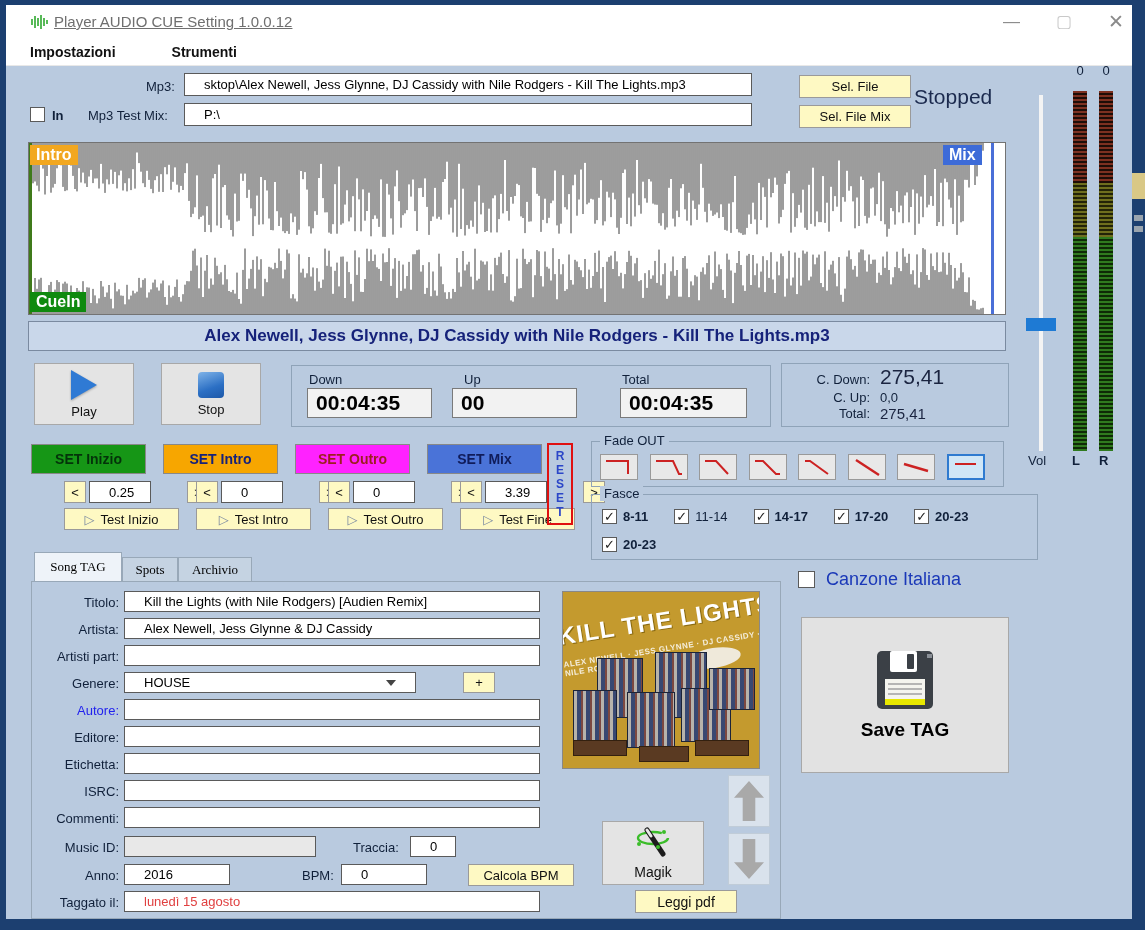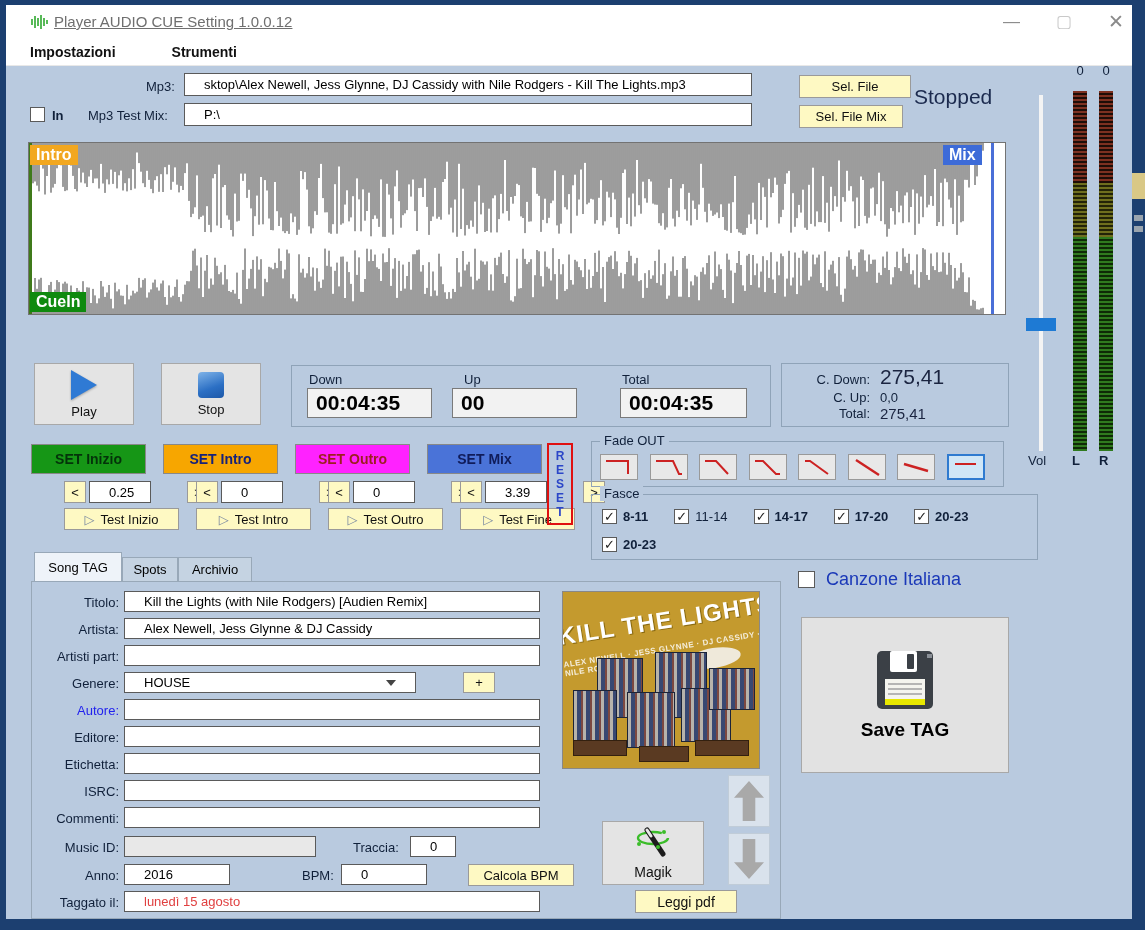--- a/index.html
+++ b/index.html
@@ -33,21 +33,21 @@
   .setbtn{font-size:14px;font-weight:bold;display:flex;align-items:center;justify-content:center;border:1px solid #888;box-sizing:border-box;}
   .spin{display:flex;gap:3px;}
   .spin .sb{width:22px;height:22px;}
   .spin .sv{width:62px;height:22px;}
   .testbtn{gap:6px;}
   .tri-o{color:#7a8aa0;font-size:13px;}
   .resetbox{border:2px solid #e01010;display:flex;flex-direction:column;align-items:center;justify-content:center;color:#2b46c8;font-weight:bold;font-size:12px;line-height:14px;box-sizing:border-box;}
   .fadebtn{width:38px;height:26px;background:#e8e8e8;border:1px solid #999;box-sizing:border-box;display:flex;align-items:center;justify-content:center;}
   .fadebtn.sel{background:#cfe6f7;border:2px solid #2e7ad0;}
   
-  .tab{position:absolute;font-size:13px;display:flex;align-items:center;justify-content:center;border:1px solid #98a8b8;border-bottom:none;box-sizing:border-box;}
+  .tab{position:absolute;font-size:13px;display:flex;align-items:center;justify-content:center;border:1px solid #98a8b8;border-bottom:none;box-sizing:border-box;font-family:Liberation Serif, serif;}
   .tab.active{background:#eef3f9;font-weight:normal;}
   .tab.inactive{background:#c5d3e2;}
   .tabpage{position:absolute;left:25px;top:576px;width:750px;height:338px;border:1px solid #98a8b8;box-sizing:border-box;}
   .frm-lbl{position:absolute;font-size:13px;color:#10203a;text-align:right;width:95px;left:18px;}
   .frm-field{position:absolute;left:118px;width:416px;height:21px;}
   .blue-lbl{color:#2222ee;}
   .red-text{color:#e04040;}
   .select{justify-content:space-between;}
   .chev{width:0;height:0;border-left:5px solid transparent;border-right:5px solid transparent;border-top:6px solid #444;}
   
@@ -107,21 +107,21 @@
 
     <div class="abs lbl" style="left:140px;top:74px">Mp3:</div>
     <div class="abs field" style="left:178px;top:68px;width:568px;height:23px">sktop\Alex Newell, Jess Glynne, DJ Cassidy with Nile Rodgers - Kill The Lights.mp3</div>
     <div class="abs btn" style="left:760px;top:70px;width:112px;height:23px">Sel. File</div>
     <div class="abs" style="left:908px;top:80px;font-size:21px;color:#1b2a4e">Stopped</div>
 
     <div class="abs chk" style="left:24px;top:102px"></div>
     <div class="abs lbl" style="left:46px;top:103px;font-weight:bold">In</div>
     <div class="abs lbl" style="left:82px;top:103px">Mp3 Test Mix:</div>
     <div class="abs field" style="left:178px;top:98px;width:568px;height:23px">P:\</div>
-    <div class="abs btn" style="left:760px;top:100px;width:104px;height:23px">Sel. File Mix</div>
+    <div class="abs btn" style="left:760px;top:100px;width:112px;height:23px">Sel. File Mix</div>
 
     <div class="abs" style="left:1066px;top:58px;width:16px;text-align:center;font-size:13px;color:#10203a">0</div>
     <div class="abs" style="left:1092px;top:58px;width:16px;text-align:center;font-size:13px;color:#10203a">0</div>
     <div class="vu" style="left:1067px">
         <div class="red"></div>
         <div class="olive"></div>
         <div class="green"></div>
       </div>
     <div class="vu" style="left:1093px">
         <div class="red"></div>
@@ -138,20 +138,21 @@
       <svg id="wf" width="976" height="171" style="position:absolute;left:0;top:0">
         <path id="wfpath" stroke="#3a3a3a" stroke-width="1" fill="none" d="M4 0V40.3M4 171V152.3M6 0V38.5M6 171V135.0M8 0V42.6M8 171V145.8M10 0V48.3M10 171V136.5M12 0V17.8M12 171V134.8M14 0V25.6M14 171V155.8M16 0V51.5M16 171V161.3M18 0V33.0M18 171V162.8M20 0V17.6M20 171V142.1M22 0V49.7M22 171V138.9M24 0V44.6M24 171V161.0M26 0V40.9M26 171V146.6M28 0V25.3M28 171V137.1M30 0V17.4M30 171V139.1M32 0V22.3M32 171V163.0M34 0V43.9M34 171V140.6M36 0V48.1M36 171V138.7M38 0V47.3M38 171V140.5M40 0V14.7M40 171V151.1M42 0V22.6M42 171V142.5M44 0V32.9M44 171V152.3M46 0V46.0M46 171V151.8M48 0V48.4M48 171V145.0M50 0V25.2M50 171V147.6M52 0V39.5M52 171V148.9M54 0V29.6M54 171V138.2M56 0V40.4M56 171V150.6M58 0V44.0M58 171V144.3M60 0V33.5M60 171V144.6M62 0V26.9M62 171V160.0M64 0V40.1M64 171V145.9M66 0V35.5M66 171V152.4M68 0V35.4M68 171V160.3M70 0V45.5M70 171V155.4M72 0V20.9M72 171V138.0M74 0V40.5M74 171V143.5M76 0V49.9M76 171V153.9M78 0V36.4M78 171V149.5M80 0V41.4M80 171V142.0M82 0V26.6M82 171V155.8M84 0V40.9M84 171V165.4M86 0V28.9M86 171V139.7M88 0V45.4M88 171V148.4M90 0V32.3M90 171V146.3M92 0V27.6M92 171V152.5M94 0V47.5M94 171V152.8M96 0V40.2M96 171V161.3M98 0V48.4M98 171V141.8M100 0V35.3M100 171V156.4M102 0V47.1M102 171V152.6M104 0V26.2M104 171V147.7M106 0V45.6M106 171V150.3M108 0V9.5M108 171V148.7M110 0V20.1M110 171V134.9M112 0V28.7M112 171V144.6M114 0V40.2M114 171V136.9M116 0V44.1M116 171V135.3M118 0V27.8M118 171V154.6M120 0V36.9M120 171V149.4M122 0V45.9M122 171V146.4M124 0V50.2M124 171V139.6M126 0V37.2M126 171V136.6M128 0V33.2M128 171V144.4M130 0V48.8M130 171V147.6M132 0V31.2M132 171V140.5M134 0V49.0M134 171V137.5M136 0V24.2M136 171V154.0M138 0V31.3M138 171V161.8M140 0V21.8M140 171V142.4M142 0V46.8M142 171V154.3M144 0V38.8M144 171V152.7M146 0V24.4M146 171V143.9M148 0V41.7M148 171V136.5M150 0V49.4M150 171V154.0M152 0V42.9M152 171V158.6M154 0V47.0M154 171V151.2M156 0V30.1M156 171V141.7M158 0V20.3M158 171V138.1M160 0V57.9M160 171V138.3M162 0V74.1M162 171V127.8M164 0V70.8M164 171V107.7M166 0V64.3M166 171V105.7M168 0V32.4M168 171V122.5M170 0V76.2M170 171V145.3M172 0V73.9M172 171V114.5M174 0V72.6M174 171V154.0M176 0V89.0M176 171V127.7M178 0V63.2M178 171V112.0M180 0V81.9M180 171V145.6M182 0V89.2M182 171V135.5M184 0V35.3M184 171V141.7M186 0V31.0M186 171V114.7M188 0V82.5M188 171V122.8M190 0V21.7M190 171V131.2M192 0V85.0M192 171V129.3M194 0V44.2M194 171V141.6M196 0V42.0M196 171V121.9M198 0V72.4M198 171V136.3M200 0V76.7M200 171V148.0M202 0V87.0M202 171V149.1M204 0V93.5M204 171V146.9M206 0V50.6M206 171V150.6M208 0V78.5M208 171V129.6M210 0V77.8M210 171V156.0M212 0V30.6M212 171V160.7M214 0V37.9M214 171V126.9M216 0V30.6M216 171V105.5M218 0V54.9M218 171V146.0M220 0V46.8M220 171V135.6M222 0V65.4M222 171V125.9M224 0V93.1M224 171V116.9M226 0V73.2M226 171V145.6M228 0V52.6M228 171V113.4M230 0V81.7M230 171V126.6M232 0V34.0M232 171V116.2M234 0V81.3M234 171V153.2M236 0V37.1M236 171V135.8M238 0V47.5M238 171V139.2M240 0V75.5M240 171V123.8M242 0V87.0M242 171V124.6M244 0V87.3M244 171V126.2M246 0V39.0M246 171V119.8M248 0V68.2M248 171V125.1M250 0V83.0M250 171V105.5M252 0V74.6M252 171V117.9M254 0V88.2M254 171V135.4M256 0V90.1M256 171V126.6M258 0V88.1M258 171V106.6M260 0V90.9M260 171V110.4M262 0V70.4M262 171V155.4M264 0V79.2M264 171V151.2M266 0V73.7M266 171V155.6M268 0V91.9M268 171V158.4M270 0V86.7M270 171V111.3M272 0V28.0M272 171V129.6M274 0V36.2M274 171V125.7M276 0V29.1M276 171V134.6M278 0V46.6M278 171V130.3M280 0V83.3M280 171V114.0M282 0V90.5M282 171V133.5M284 0V85.3M284 171V124.5M286 0V68.2M286 171V147.7M288 0V71.9M288 171V125.2M290 0V35.0M290 171V138.6M292 0V20.9M292 171V144.9M294 0V55.1M294 171V136.6M296 0V69.4M296 171V105.6M298 0V69.3M298 171V122.8M300 0V89.6M300 171V107.7M302 0V90.8M302 171V123.7M304 0V81.2M304 171V150.8M306 0V41.2M306 171V127.8M308 0V90.7M308 171V119.6M310 0V23.5M310 171V143.4M312 0V81.7M312 171V113.7M314 0V80.3M314 171V113.5M316 0V61.6M316 171V155.0M318 0V47.3M318 171V118.7M320 0V78.4M320 171V129.1M322 0V74.4M322 171V140.9M324 0V53.2M324 171V158.3M326 0V88.2M326 171V107.4M328 0V35.4M328 171V131.9M330 0V56.4M330 171V114.4M332 0V88.3M332 171V148.8M334 0V46.4M334 171V149.0M336 0V77.7M336 171V136.0M338 0V68.0M338 171V105.7M340 0V49.7M340 171V118.2M342 0V93.3M342 171V106.4M344 0V76.1M344 171V118.0M346 0V72.4M346 171V111.6M348 0V75.7M348 171V124.3M350 0V83.9M350 171V125.9M352 0V36.4M352 171V138.0M354 0V93.8M354 171V110.5M356 0V93.9M356 171V119.3M358 0V40.8M358 171V119.0M360 0V51.6M360 171V105.2M362 0V75.4M362 171V142.9M364 0V91.6M364 171V125.7M366 0V43.4M366 171V115.1M368 0V27.4M368 171V154.9M370 0V58.2M370 171V117.9M372 0V84.7M372 171V147.9M374 0V72.2M374 171V121.6M376 0V70.4M376 171V145.6M378 0V67.1M378 171V133.0M380 0V41.4M380 171V118.9M382 0V53.6M382 171V146.7M384 0V36.5M384 171V111.3M386 0V68.1M386 171V111.2M388 0V88.0M388 171V107.2M390 0V45.1M390 171V106.6M392 0V44.9M392 171V128.6M394 0V54.0M394 171V122.1M396 0V35.4M396 171V150.9M398 0V63.9M398 171V144.9M400 0V91.9M400 171V119.2M402 0V78.0M402 171V153.2M404 0V73.5M404 171V128.5M406 0V44.9M406 171V147.5M408 0V75.7M408 171V152.7M410 0V73.8M410 171V110.7M412 0V76.7M412 171V123.5M414 0V39.0M414 171V141.2M416 0V36.0M416 171V149.3M418 0V18.7M418 171V155.9M420 0V71.5M420 171V149.1M422 0V64.7M422 171V155.5M424 0V89.5M424 171V145.9M426 0V56.5M426 171V149.0M428 0V93.8M428 171V115.0M430 0V20.8M430 171V129.4M432 0V86.0M432 171V143.7M434 0V45.7M434 171V108.0M436 0V92.5M436 171V127.5M438 0V82.1M438 171V121.5M440 0V85.8M440 171V118.8M442 0V77.5M442 171V133.7M444 0V83.8M444 171V146.4M446 0V58.6M446 171V105.7M448 0V90.7M448 171V137.5M450 0V42.4M450 171V135.8M452 0V71.4M452 171V117.5M454 0V59.8M454 171V118.6M456 0V89.0M456 171V121.6M458 0V88.0M458 171V118.4M460 0V65.7M460 171V147.3M462 0V89.5M462 171V131.4M464 0V55.3M464 171V147.7M466 0V52.4M466 171V114.9M468 0V89.4M468 171V122.2M470 0V76.1M470 171V113.8M472 0V50.9M472 171V109.6M474 0V70.4M474 171V131.0M476 0V17.0M476 171V139.9M478 0V68.0M478 171V133.4M480 0V77.7M480 171V107.1M482 0V54.0M482 171V157.4M484 0V60.7M484 171V158.7M486 0V53.0M486 171V153.2M488 0V40.8M488 171V115.7M490 0V42.1M490 171V145.6M492 0V73.4M492 171V145.1M494 0V75.0M494 171V105.7M496 0V90.1M496 171V115.9M498 0V58.9M498 171V121.1M500 0V78.7M500 171V119.1M502 0V78.4M502 171V116.2M504 0V24.7M504 171V154.2M506 0V25.0M506 171V132.2M508 0V50.8M508 171V107.0M510 0V52.9M510 171V108.3M512 0V88.9M512 171V133.1M514 0V76.9M514 171V143.5M516 0V55.7M516 171V108.5M518 0V80.2M518 171V123.8M520 0V74.8M520 171V125.6M522 0V60.2M522 171V137.5M524 0V57.6M524 171V105.2M526 0V27.5M526 171V131.1M528 0V82.4M528 171V156.3M530 0V90.6M530 171V116.0M532 0V80.7M532 171V131.3M534 0V32.2M534 171V121.2M536 0V64.2M536 171V147.9M538 0V66.5M538 171V146.2M540 0V51.1M540 171V111.5M542 0V90.3M542 171V137.0M544 0V42.3M544 171V141.6M546 0V31.7M546 171V116.8M548 0V72.7M548 171V118.5M550 0V56.5M550 171V124.1M552 0V26.5M552 171V127.3M554 0V71.0M554 171V134.1M556 0V19.9M556 171V116.0M558 0V61.3M558 171V146.0M560 0V59.7M560 171V126.6M562 0V55.8M562 171V144.8M564 0V56.5M564 171V133.0M566 0V80.7M566 171V109.9M568 0V77.1M568 171V128.9M570 0V54.8M570 171V107.6M572 0V37.2M572 171V145.4M574 0V82.4M574 171V124.0M576 0V78.3M576 171V159.0M578 0V48.7M578 171V118.7M580 0V54.5M580 171V114.1M582 0V74.1M582 171V112.6M584 0V49.7M584 171V126.0M586 0V56.4M586 171V108.2M588 0V84.7M588 171V118.4M590 0V91.0M590 171V133.2M592 0V74.8M592 171V129.8M594 0V30.0M594 171V145.4M596 0V26.5M596 171V131.1M598 0V81.0M598 171V119.0M600 0V54.6M600 171V107.8M602 0V83.3M602 171V112.8M604 0V50.5M604 171V132.5M606 0V73.6M606 171V120.4M608 0V17.0M608 171V114.9M610 0V62.2M610 171V138.2M612 0V70.7M612 171V137.1M614 0V38.7M614 171V154.9M616 0V55.3M616 171V130.2M618 0V59.7M618 171V144.9M620 0V36.1M620 171V127.2M622 0V38.5M622 171V135.8M624 0V60.6M624 171V132.4M626 0V61.6M626 171V117.9M628 0V61.8M628 171V139.9M630 0V80.2M630 171V106.6M632 0V82.7M632 171V142.4M634 0V70.2M634 171V131.2M636 0V86.7M636 171V120.2M638 0V84.4M638 171V155.8M640 0V44.8M640 171V152.6M642 0V36.0M642 171V128.3M644 0V75.6M644 171V113.5M646 0V83.5M646 171V132.8M648 0V67.7M648 171V127.0M650 0V74.1M650 171V153.7M652 0V45.3M652 171V153.7M654 0V41.1M654 171V115.0M656 0V66.3M656 171V113.1M658 0V77.7M658 171V125.7M660 0V49.8M660 171V154.1M662 0V82.4M662 171V138.4M664 0V57.6M664 171V142.4M666 0V65.9M666 171V132.2M668 0V76.9M668 171V133.6M670 0V61.5M670 171V157.3M672 0V20.8M672 171V128.8M674 0V44.8M674 171V124.4M676 0V68.8M676 171V131.4M678 0V79.3M678 171V120.0M680 0V60.7M680 171V112.3M682 0V67.6M682 171V146.4M684 0V72.9M684 171V139.8M686 0V71.5M686 171V108.5M688 0V69.5M688 171V133.3M690 0V75.1M690 171V121.5M692 0V61.3M692 171V126.1M694 0V74.0M694 171V146.9M696 0V86.9M696 171V155.0M698 0V87.7M698 171V110.6M700 0V60.6M700 171V116.7M702 0V89.9M702 171V127.5M704 0V59.2M704 171V160.1M706 0V33.0M706 171V129.8M708 0V86.1M708 171V120.0M710 0V89.4M710 171V108.0M712 0V90.2M712 171V122.0M714 0V91.9M714 171V142.4M716 0V91.6M716 171V147.9M718 0V84.9M718 171V112.6M720 0V71.5M720 171V110.9M722 0V80.9M722 171V142.0M724 0V59.7M724 171V112.0M726 0V76.4M726 171V132.2M728 0V91.3M728 171V120.5M730 0V39.9M730 171V144.5M732 0V77.0M732 171V128.6M734 0V44.4M734 171V113.2M736 0V53.9M736 171V149.1M738 0V84.5M738 171V117.2M740 0V35.8M740 171V134.9M742 0V54.3M742 171V109.2M744 0V50.0M744 171V136.5M746 0V34.6M746 171V150.0M748 0V41.8M748 171V118.6M750 0V80.5M750 171V132.3M752 0V74.1M752 171V110.5M754 0V66.8M754 171V113.2M756 0V40.9M756 171V153.6M758 0V30.3M758 171V135.6M760 0V27.9M760 171V107.8M762 0V89.6M762 171V142.5M764 0V50.2M764 171V134.5M766 0V83.8M766 171V109.5M768 0V75.1M768 171V151.1M770 0V61.9M770 171V114.8M772 0V69.6M772 171V142.6M774 0V46.7M774 171V107.5M776 0V84.7M776 171V110.6M778 0V86.9M778 171V108.7M780 0V41.8M780 171V137.4M782 0V80.9M782 171V133.6M784 0V24.7M784 171V111.6M786 0V83.4M786 171V121.3M788 0V68.4M788 171V114.6M790 0V79.1M790 171V111.6M792 0V79.1M792 171V140.0M794 0V33.1M794 171V144.1M796 0V79.9M796 171V108.3M798 0V59.7M798 171V147.7M800 0V88.7M800 171V126.7M802 0V43.8M802 171V121.6M804 0V68.1M804 171V117.8M806 0V53.1M806 171V130.4M808 0V63.7M808 171V143.3M810 0V17.5M810 171V114.1M812 0V78.8M812 171V151.8M814 0V54.1M814 171V158.8M816 0V58.7M816 171V145.6M818 0V27.8M818 171V113.6M820 0V47.7M820 171V107.5M822 0V43.2M822 171V116.2M824 0V58.4M824 171V126.6M826 0V85.3M826 171V122.9M828 0V54.5M828 171V133.7M830 0V83.0M830 171V109.4M832 0V33.5M832 171V106.4M834 0V37.0M834 171V106.7M836 0V72.9M836 171V117.4M838 0V80.4M838 171V128.6M840 0V74.7M840 171V111.5M842 0V45.5M842 171V120.9M844 0V44.5M844 171V116.7M846 0V72.7M846 171V116.6M848 0V61.1M848 171V139.8M850 0V29.7M850 171V129.7M852 0V78.1M852 171V132.1M854 0V38.2M854 171V113.5M856 0V81.3M856 171V124.9M858 0V93.7M858 171V108.6M860 0V85.8M860 171V127.0M862 0V65.0M862 171V141.4M864 0V68.2M864 171V134.3M866 0V81.6M866 171V124.1M868 0V48.1M868 171V108.7M870 0V69.3M870 171V125.1M872 0V62.6M872 171V128.1M874 0V80.2M874 171V105.3M876 0V52.5M876 171V113.7M878 0V49.4M878 171V119.9M880 0V79.3M880 171V110.8M882 0V64.0M882 171V131.2M884 0V46.5M884 171V127.3M886 0V91.9M886 171V141.5M888 0V50.4M888 171V111.4M890 0V80.7M890 171V144.7M892 0V53.6M892 171V129.1M894 0V74.2M894 171V105.1M896 0V32.1M896 171V106.5M898 0V64.4M898 171V132.0M900 0V61.7M900 171V136.9M902 0V53.1M902 171V110.5M904 0V62.9M904 171V123.1M906 0V26.0M906 171V127.1M908 0V83.0M908 171V109.4M910 0V79.0M910 171V129.1M912 0V39.8M912 171V128.6M914 0V83.2M914 171V109.4M916 0V35.6M916 171V119.8M918 0V39.2M918 171V131.7M920 0V56.5M920 171V109.8M922 0V64.7M922 171V122.0M924 0V81.0M924 171V145.6M926 0V36.3M926 171V125.0M928 0V91.9M928 171V137.6M930 0V52.7M930 171V134.7M932 0V79.3M932 171V120.1M934 0V78.2M934 171V129.3M936 0V36.8M936 171V149.0M938 0V36.9M938 171V149.3M940 0V44.5M940 171V134.4M942 0V21.1M942 171V162.7M944 0V17.7M944 171V156.8M946 0V42.0M946 171V157.9M948 0V33.4M948 171V166.3M950 0V16.6M950 171V166.6M952 0V7.4M952 171V165.3M954 0V7.7M954 171V164.8"></path>
       </svg>
       <div class="abs" style="left:0;top:0;width:3px;height:171px;background:#3f7a1a"></div>
       <div class="abs" style="left:962px;top:0;width:3px;height:171px;background:#4a6fd8"></div>
       <div class="cue-tag" style="left:1px;top:2px;background:#f2a71f">Intro</div>
       <div class="cue-tag" style="left:1px;bottom:2px;background:#0f8a0f">CueIn</div>
       <div class="cue-tag" style="left:914px;top:2px;background:#3d6bd8">Mix</div>
     </div>
 
+    <div class="abs" style="left:22px;top:316px;width:978px;height:30px;background:#c9d7ea;border:1px solid #7a8aa0;box-sizing:border-box;display:flex;align-items:center;justify-content:center;font-size:17px;font-weight:bold;color:#16227a">Alex Newell, Jess Glynne, DJ Cassidy with Nile Rodgers - Kill The Lights.mp3</div>
 
     <div class="abs bigbtn" style="left:28px;top:358px;width:100px;height:62px">
       <div class="play-tri"></div>
       <span class="cap">Play</span>
     </div>
     <div class="abs bigbtn" style="left:155px;top:358px;width:100px;height:62px">
       <div class="stop-sq"></div>
       <span class="cap">Stop</span>
     </div>
 

